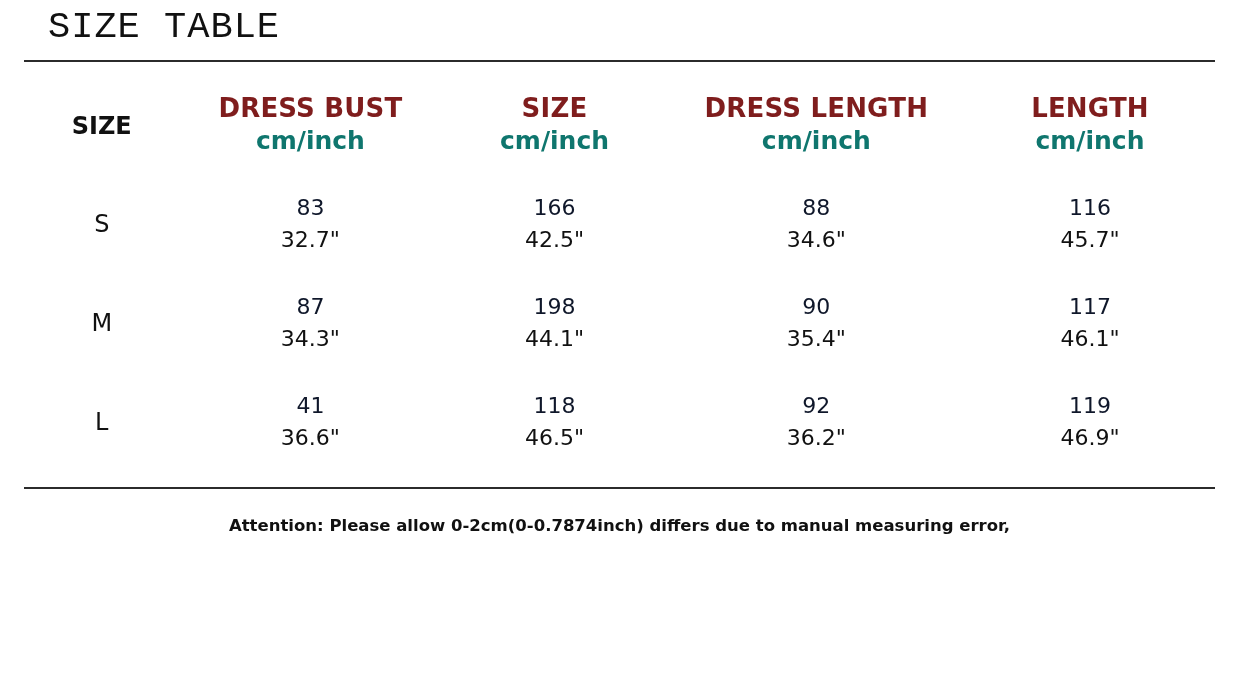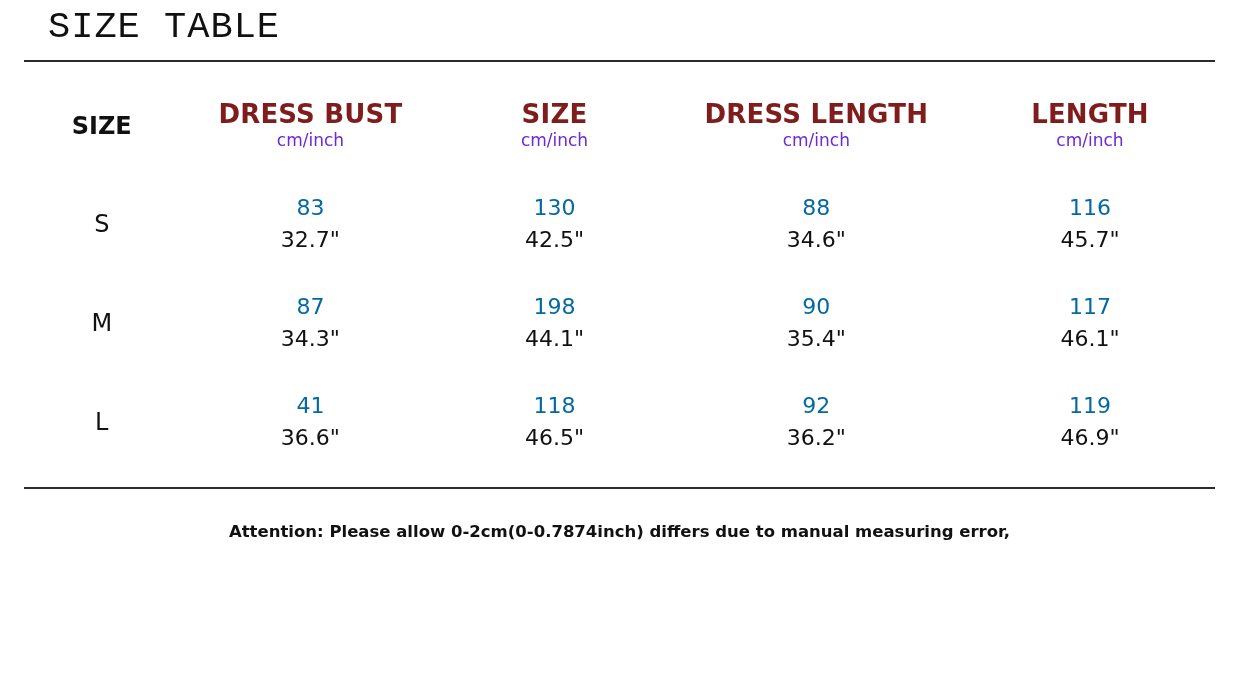--- a/index.html
+++ b/index.html
@@ -57,54 +57,54 @@
 
   thead tr { height: 96px; }
   .head-main {
     font-size: 26px;
     font-weight: 700;
     line-height: 1.15;
     color: #7f1d1d;
     letter-spacing: 0.2px;
   }
   .head-unit {
-    font-size: 17px;
-    font-weight: 400;
+    font-size: 25px;
+    font-weight: 700;
     line-height: 1.35;
-    color: #6d28d9;
+    color: #0f766e;
   }
   .head-size {
     font-size: 24px;
     font-weight: 700;
     color: #111;
   }
 
   tbody tr { height: 99px; }
   .cell-size {
     font-size: 24px;
     font-weight: 400;
     color: #111;
   }
   .cell-cm {
     font-size: 22px;
     line-height: 1.45;
-    color: #0369a1;
+    color: #0f172a;
   }
   .cell-in {
     font-size: 22px;
     line-height: 1.45;
     color: #111;
   }
 
   .footer {
     text-align: center;
     padding-top: 16px;
   }
   .footer p {
-    margin: 10px;
+    margin: 4px;
     font-size: 16.5px;
     font-weight: 700;
     line-height: 2.0;
     color: #111;
   }
 </style>
 </head>
 <body>
 
 <div class="page">
@@ -138,21 +138,21 @@
       </tr>
     </thead>
     <tbody>
       <tr>
         <td class="cell-size">S</td>
         <td>
           <div class="cell-cm">83</div>
           <div class="cell-in">32.7"</div>
         </td>
         <td>
-          <div class="cell-cm">130</div>
+          <div class="cell-cm">166</div>
           <div class="cell-in">42.5"</div>
         </td>
         <td>
           <div class="cell-cm">88</div>
           <div class="cell-in">34.6"</div>
         </td>
         <td>
           <div class="cell-cm">116</div>
           <div class="cell-in">45.7"</div>
         </td>

